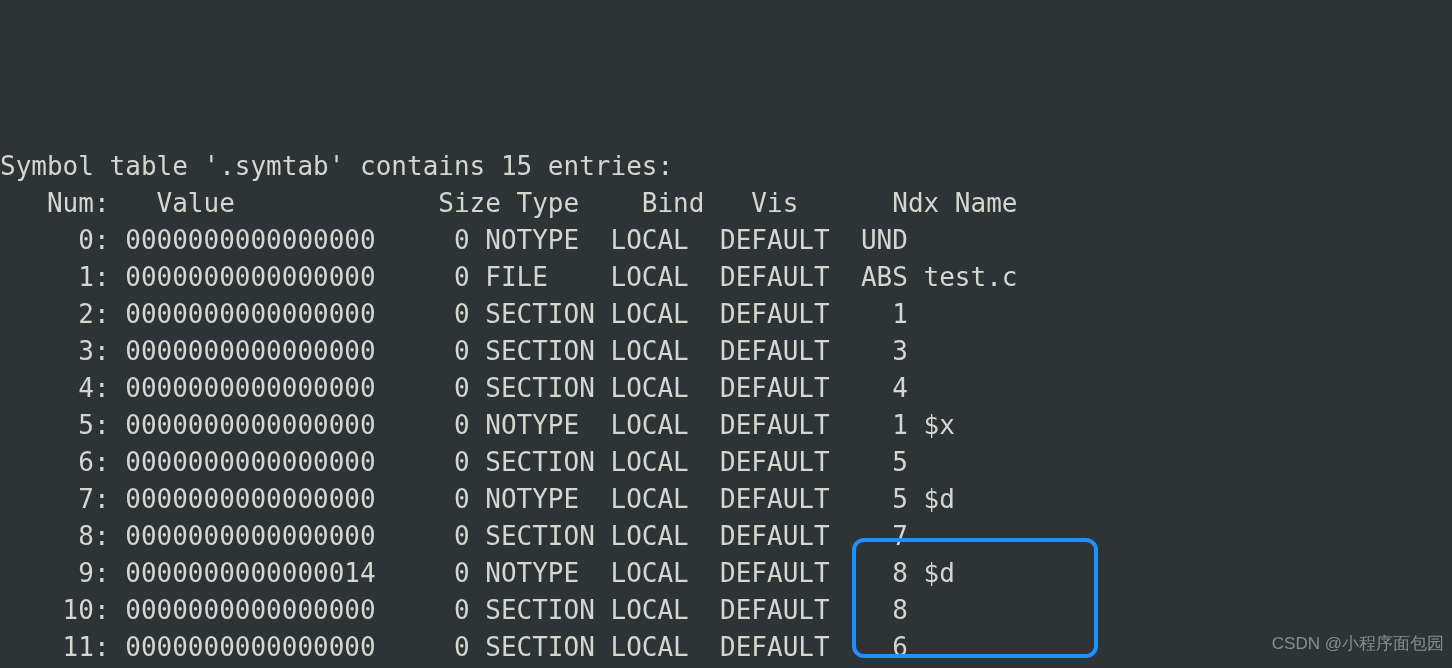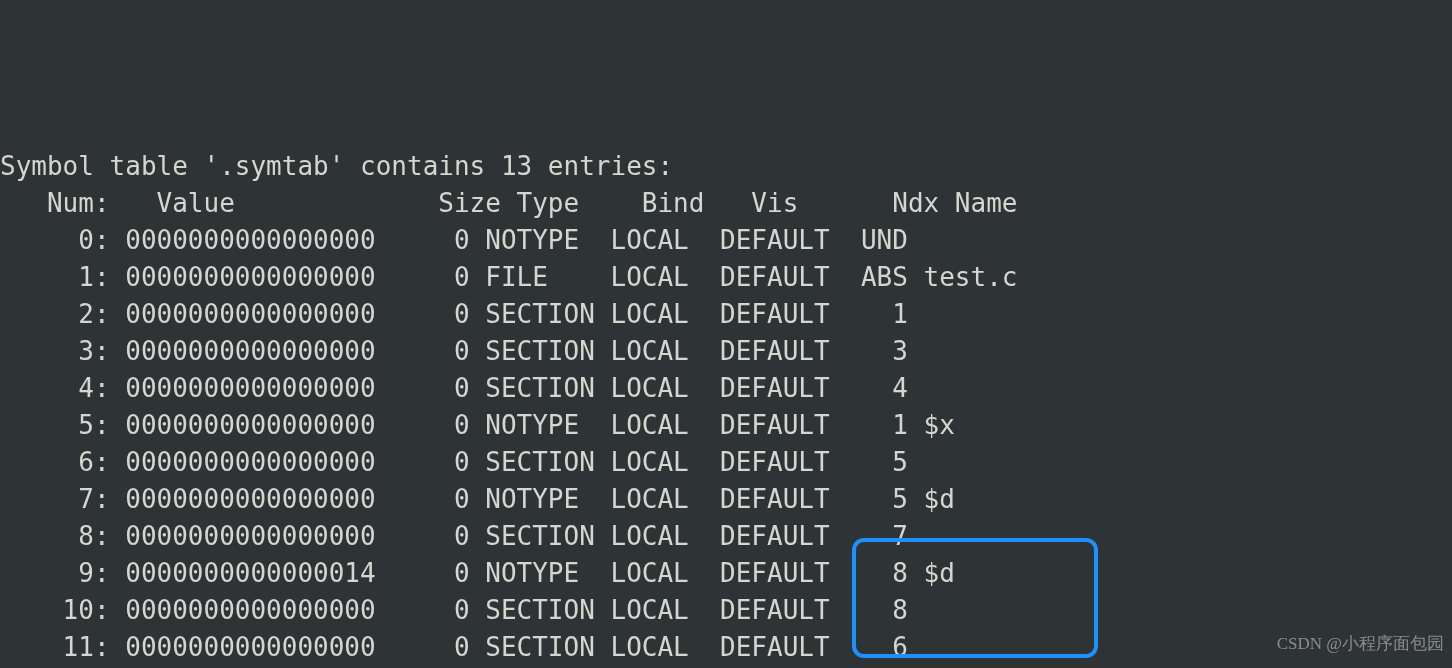--- a/index.html
+++ b/index.html
@@ -27,30 +27,30 @@
       border: 4px solid #1e90ff;
       border-radius: 12px;
       pointer-events: none;
     }
     .watermark {
       position: absolute;
       right: 8px;
       bottom: 6px;
       font-size: 17px;
       color: rgba(211, 215, 207, 0.55);
-      font-family: Liberation Serif, serif;
+      font-family: Liberation Sans, sans-serif;
       white-space: nowrap;
     }
   </style>
 </head>
 <body>
 
 
 
-<div class="terminal"><span>Symbol table '.symtab' contains 13 entries:</span>
+<div class="terminal"><span>Symbol table '.symtab' contains 15 entries:</span>
 <span>   Num:   Value             Size Type    Bind   Vis      Ndx Name</span>
 <span>     0: 0000000000000000     0 NOTYPE  LOCAL  DEFAULT  UND 
      1: 0000000000000000     0 FILE    LOCAL  DEFAULT  ABS test.c
      2: 0000000000000000     0 SECTION LOCAL  DEFAULT    1 
      3: 0000000000000000     0 SECTION LOCAL  DEFAULT    3 
      4: 0000000000000000     0 SECTION LOCAL  DEFAULT    4 
      5: 0000000000000000     0 NOTYPE  LOCAL  DEFAULT    1 $x
      6: 0000000000000000     0 SECTION LOCAL  DEFAULT    5 
      7: 0000000000000000     0 NOTYPE  LOCAL  DEFAULT    5 $d
      8: 0000000000000000     0 SECTION LOCAL  DEFAULT    7 

